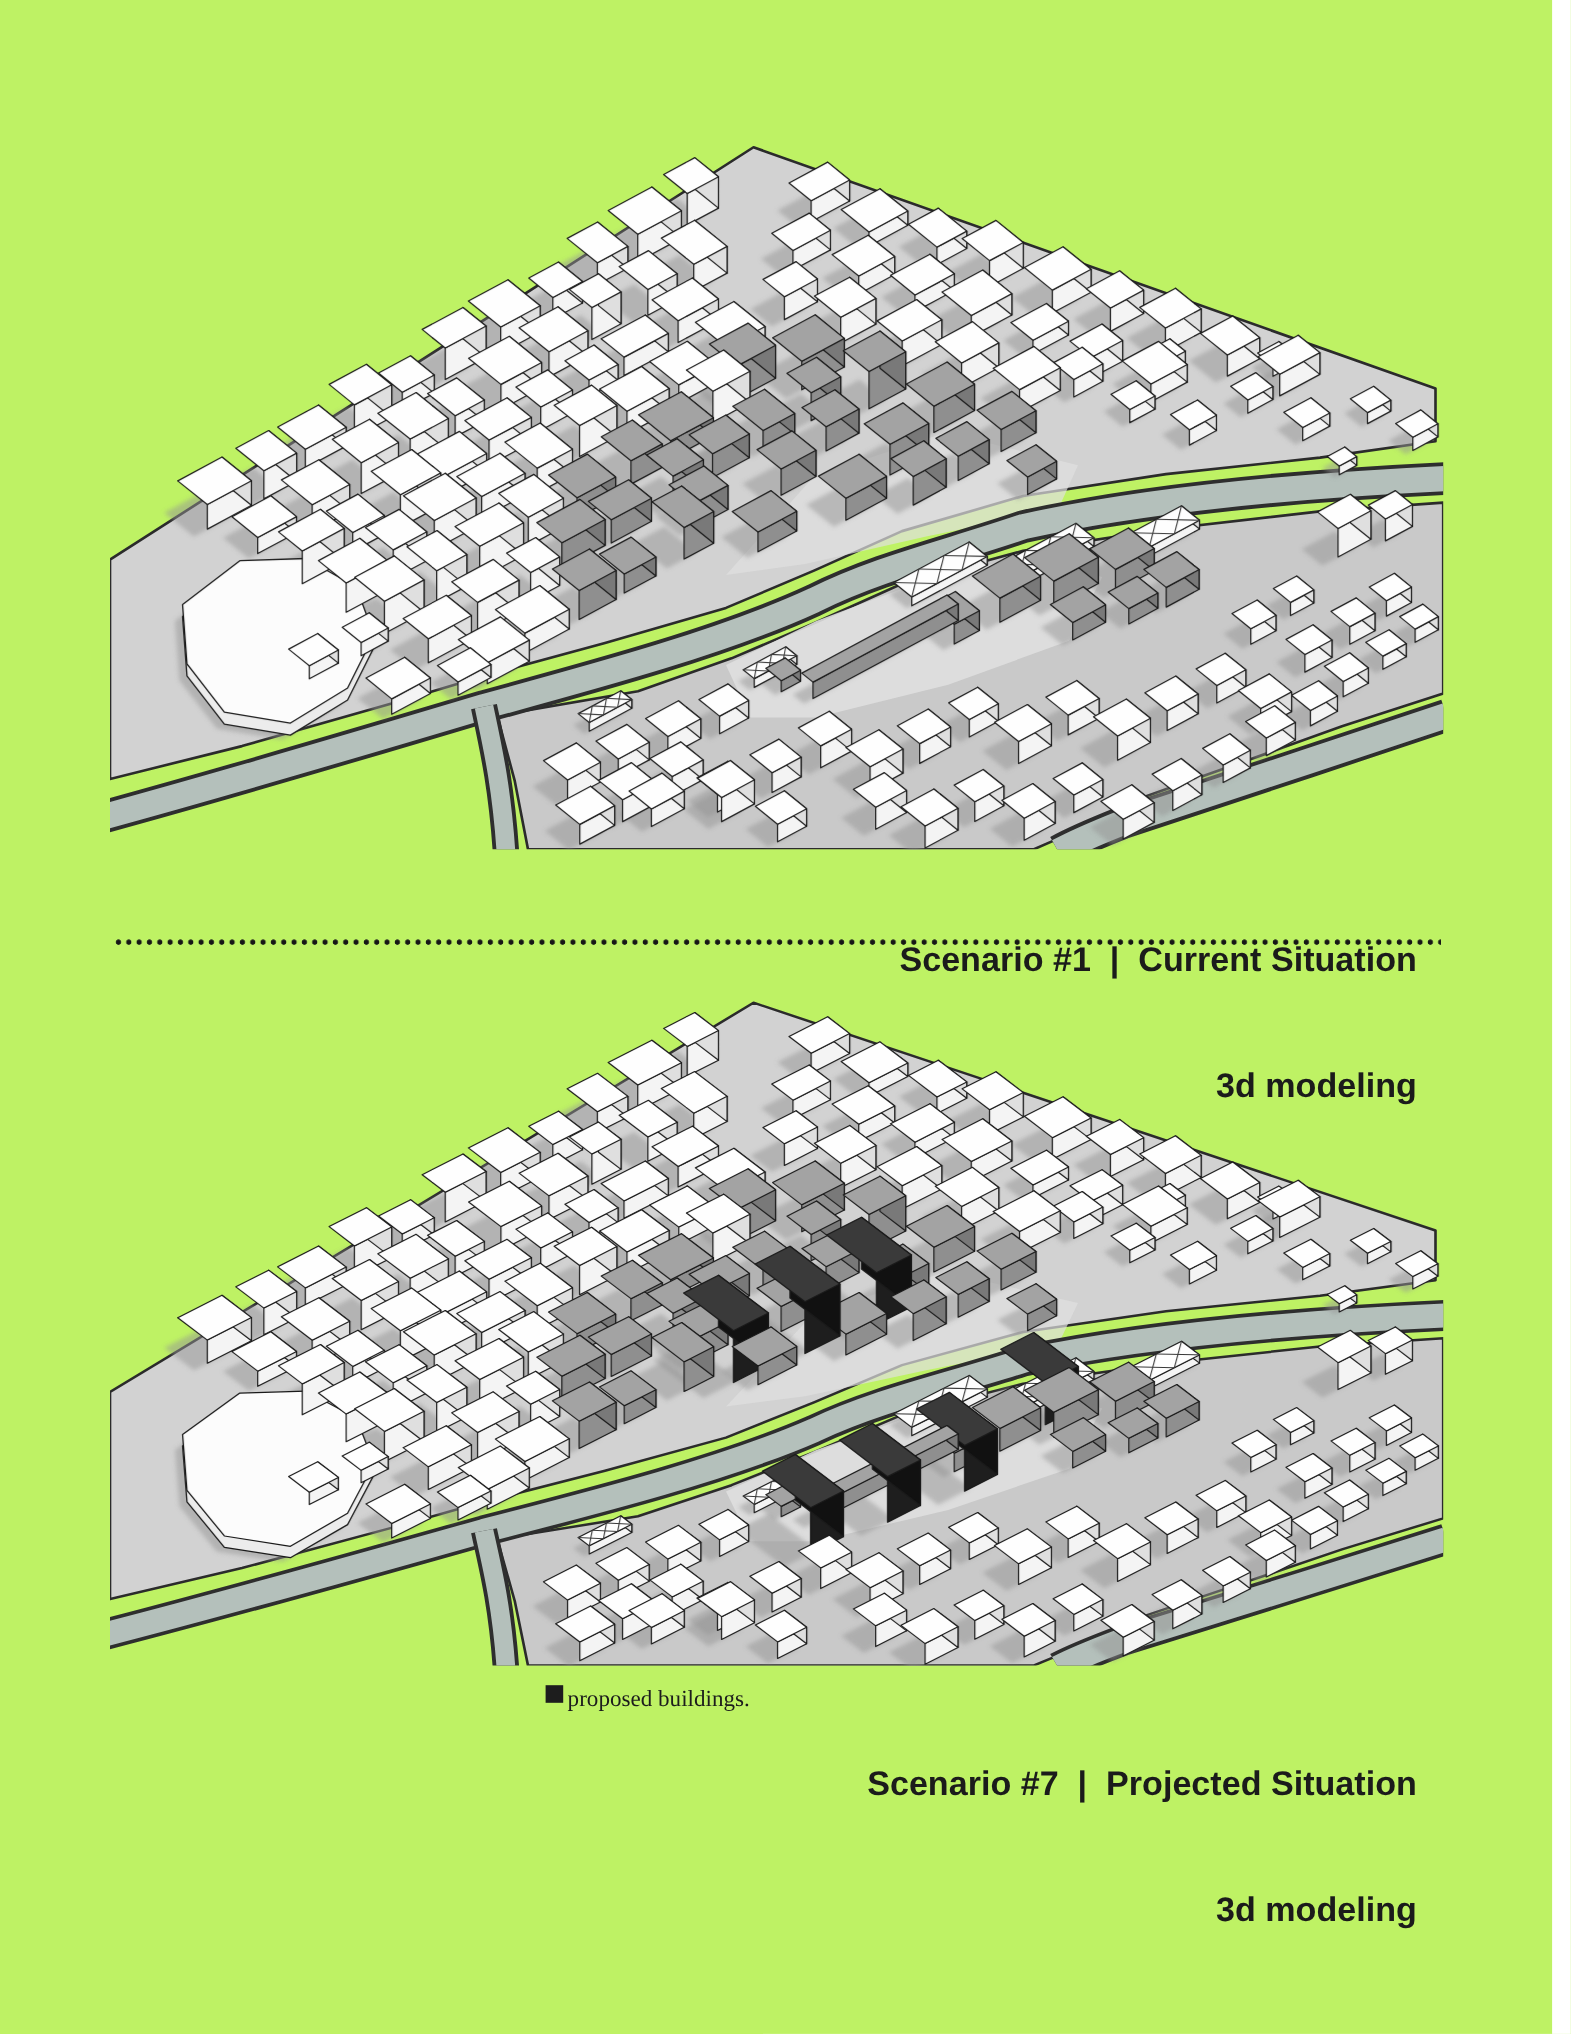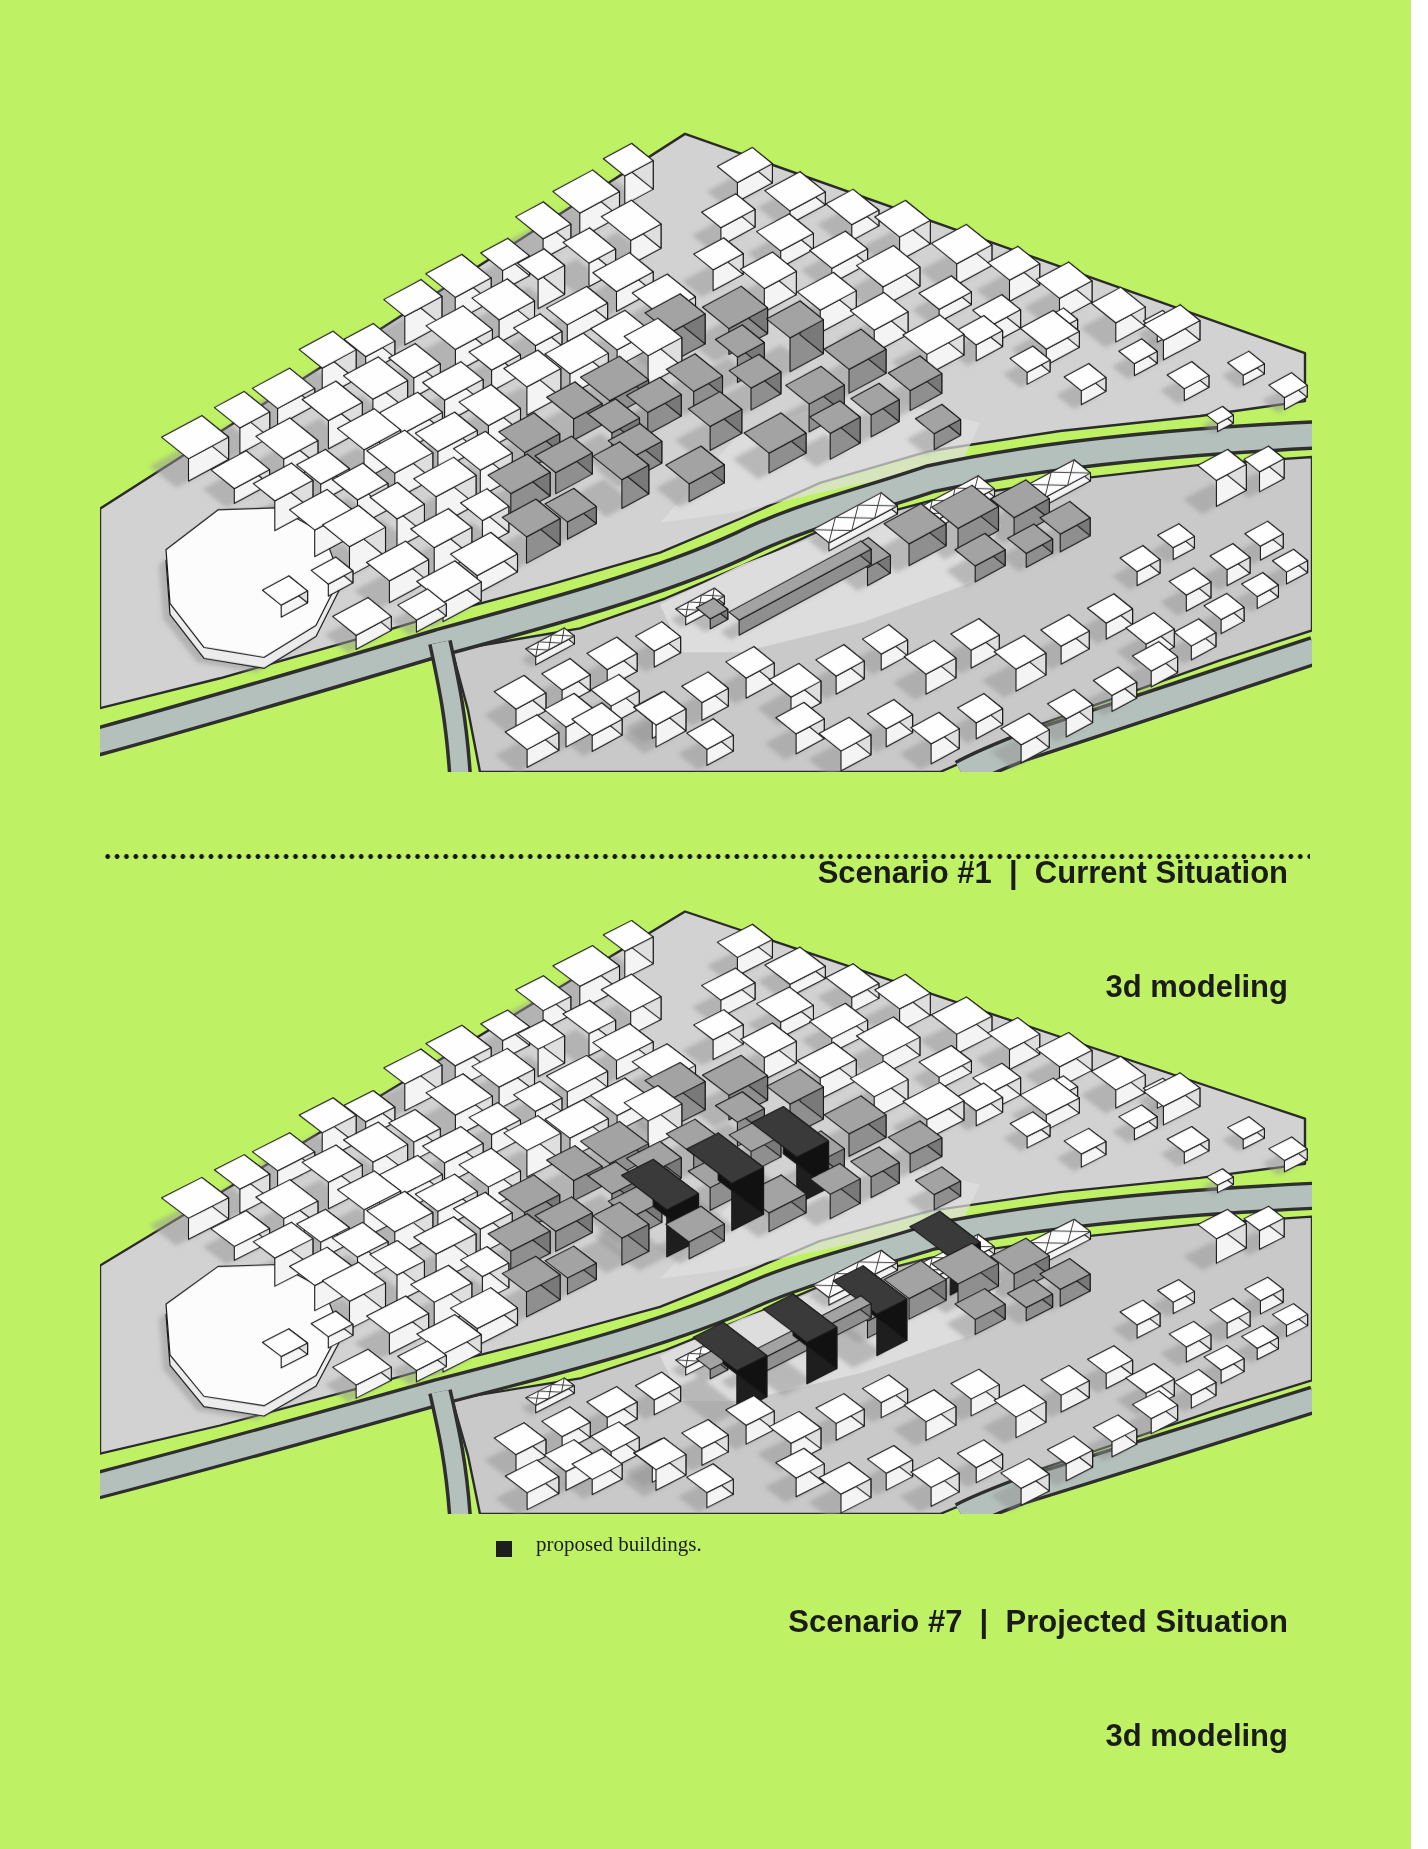--- a/index.html
+++ b/index.html
@@ -9,21 +9,21 @@
   .fig1{left:100px;top:92px;width:1212px;height:680px;}
   .fig2{left:100px;top:872px;width:1212px;height:642px;}
   .figure svg{display:block;width:100%;height:100%;}
   .caption{position:absolute;right:123px;text-align:right;color:#1b1b1b;
            font-weight:bold;font-size:31px;line-height:38px;white-space:pre;}
   .cap1{top:778px;}
   .cap2{top:1527px;}
   .divider{position:absolute;left:103px;top:853px;width:1207px;height:7px;
            background-image:radial-gradient(circle,#161616 2.1px,rgba(0,0,0,0) 2.7px);
            background-size:9.4px 7px;background-repeat:repeat-x;background-position:0 center;}
-  .legend{position:absolute;left:496px;top:1532px;display:flex;align-items:flex-end;gap:24px;}
+  .legend{position:absolute;left:496px;top:1532px;display:flex;align-items:flex-start;gap:4px;}
   .swatch{width:16px;height:16px;display:inline-block;background:#1d1d1d;}
   .legend-label{font-family:"Liberation Serif",serif;font-size:21px;color:#1c1c1c;}
 </style>
 </head>
 <body style="background: rgb(255, 255, 255);">
 
 <div class="page">
 
   <div class="figure fig1">
     <svg id="svg1" viewBox="0 0 1212 682" preserveAspectRatio="none">

